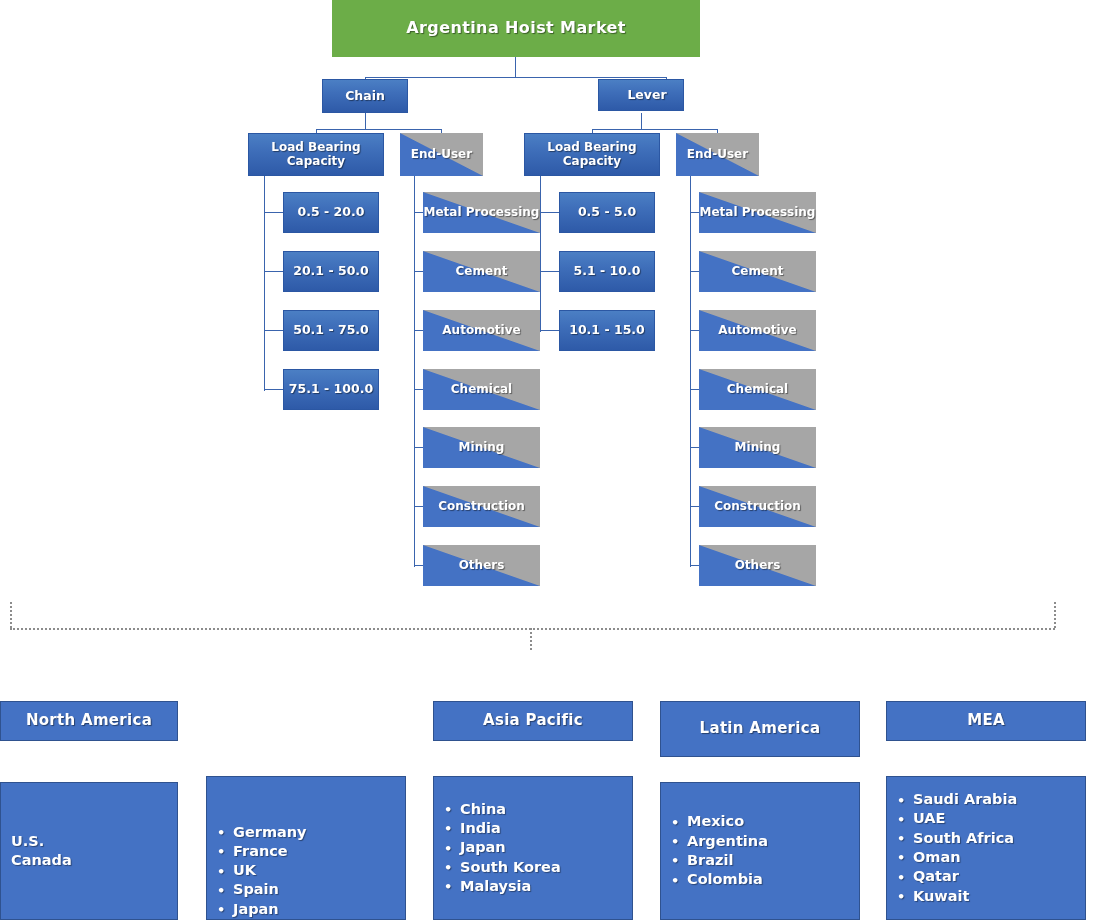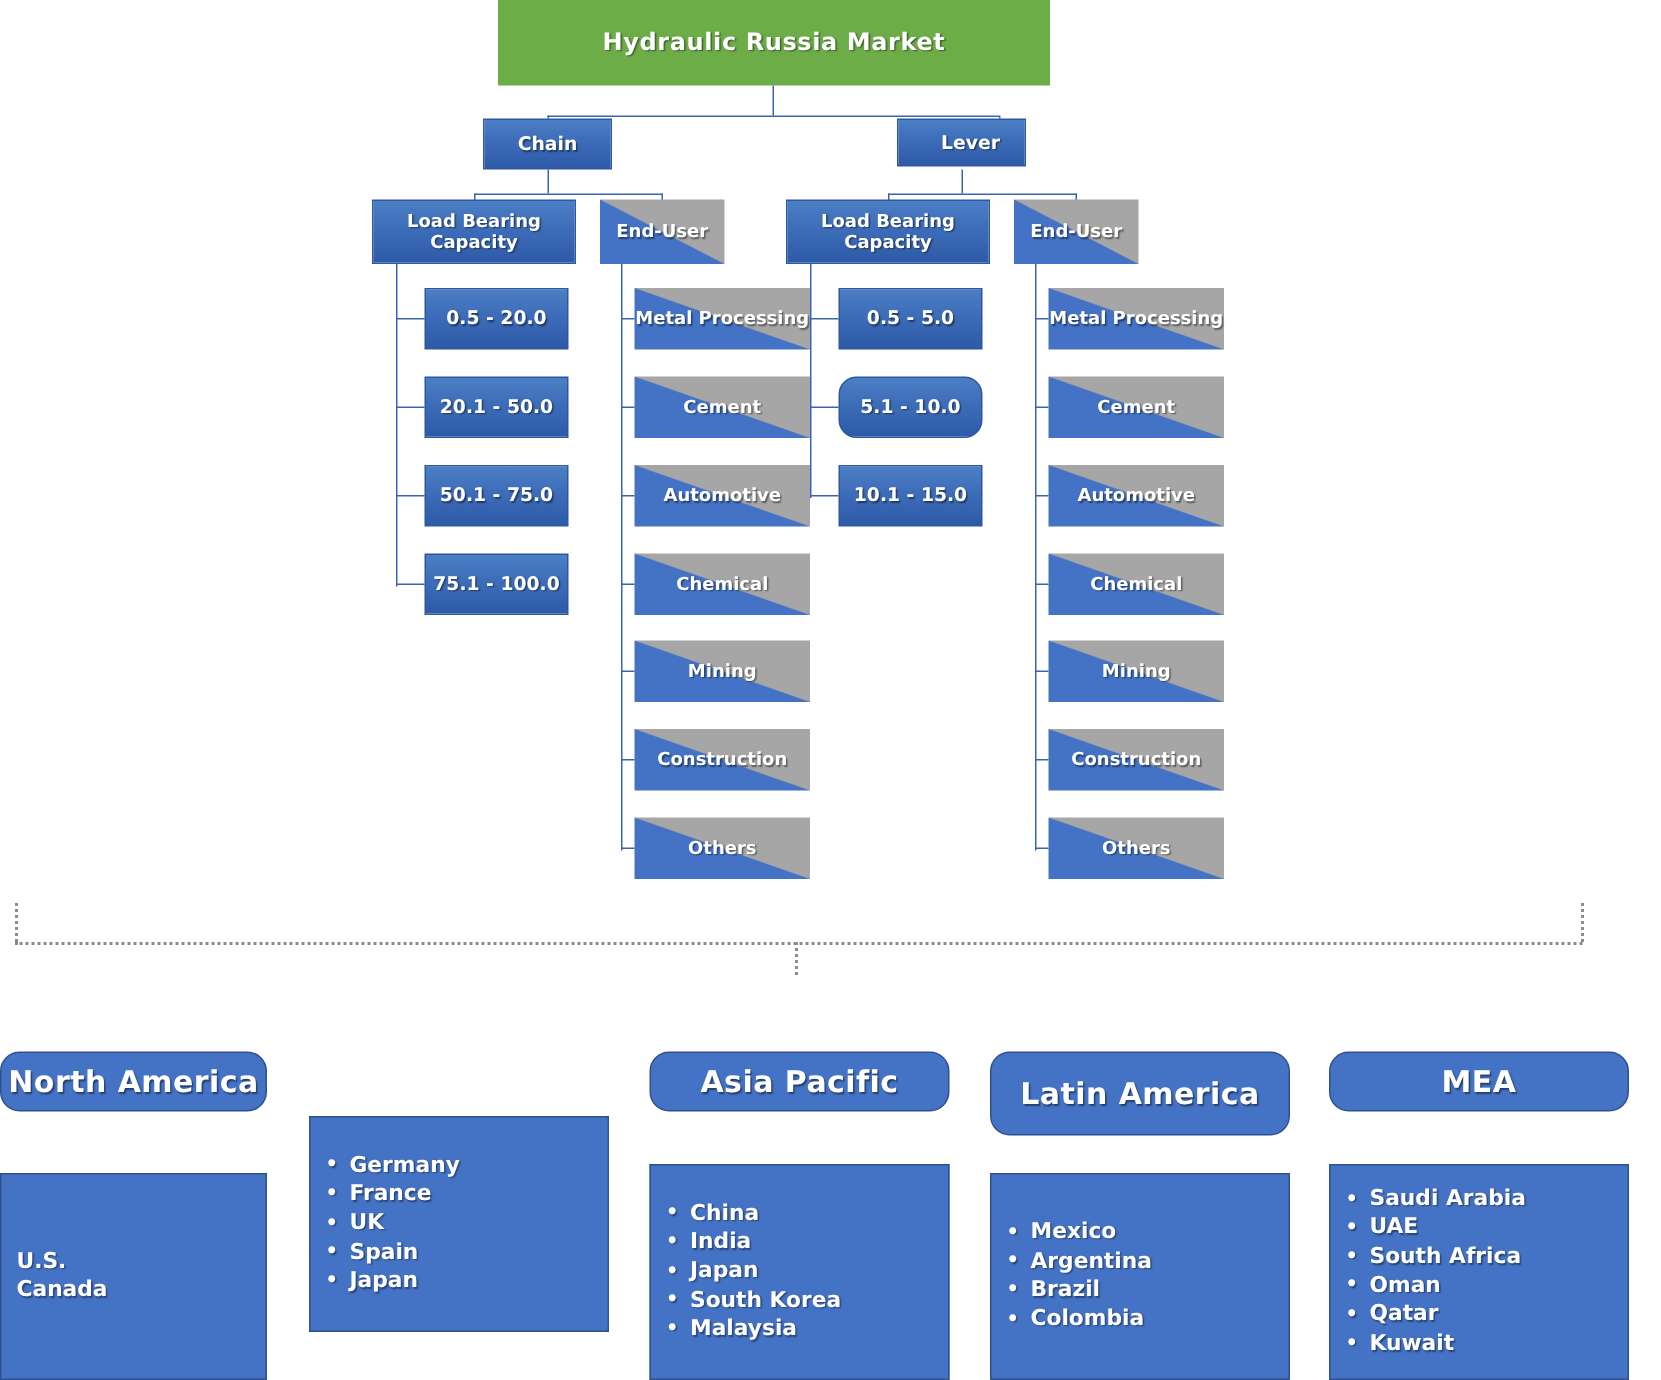--- a/index.html
+++ b/index.html
@@ -45,21 +45,21 @@
       linear-gradient(to top right, #4472c4 0%, #4472c4 49.4%, #a6a6a6 50.6%, #a6a6a6 100%);
     font-size: 12px;
   }
 
   
   .flat {
     background: #4472c4;
     border: 1px solid #2f528f;
     font-size: 14px;
   }
-  .flat.hdr { font-size: 20px; letter-spacing: .3px; border-radius: 13px; }
+  .flat.hdr { font-size: 15px; letter-spacing: .3px; }
 
   .listbox {
     position: absolute;
     background: #4472c4;
     border: 1px solid #2f528f;
     color: #fff;
     font-weight: bold;
     font-size: 14.5px;
     display: flex;
     flex-direction: column;
@@ -93,21 +93,21 @@
     position: absolute;
     border-left: 2px dotted #8c8c8c;
   }
 </style>
 </head>
 <body>
 
 <div id="canvas">
 
   <div class="box root" style="left:332px; top:0px; width:368px; height:57px;">
-    <span>Hydraulic Russia Market</span>
+    <span>Argentina Hoist Market</span>
   </div>
 
   <div class="ln lnv" style="left:515px; top:57px; width:1px; height:20px;"></div>
   <div class="ln lnh" style="left:365px; top:77px; width:301px; height:1px;"></div>
   <div class="ln lnv" style="left:365px; top:77px; width:1px; height:-0px;"></div>
   <div class="ln lnv" style="left:365px; top:77px; width:1px; height:2px;"></div>
   <div class="ln lnv" style="left:666px; top:77px; width:1px; height:2px;"></div>
 
   <div class="box blue" style="left:322px; top:79px; width:86px; height:34px;">
     <span>Chain</span>
@@ -190,21 +190,21 @@
   </div>
 
   <div class="ln lnv" style="left:540px; top:176px; width:1px; height:156px;"></div>
   <div class="ln lnh" style="left:540px; top:212px; width:19px; height:1px;"></div>
   <div class="ln lnh" style="left:540px; top:271px; width:19px; height:1px;"></div>
   <div class="ln lnh" style="left:540px; top:330px; width:19px; height:1px;"></div>
 
   <div class="box blue" style="left:559px; top:192px; width:96px; height:41px;">
     <span>0.5 - 5.0</span>
   </div>
-  <div class="box blue" style="left:559px; top:251px; width:96px; height:41px;border-radius:12px;">
+  <div class="box blue" style="left:559px; top:251px; width:96px; height:41px;">
     <span>5.1 - 10.0</span>
   </div>
   <div class="box blue" style="left:559px; top:310px; width:96px; height:41px;">
     <span>10.1 - 15.0</span>
   </div>
 
   <div class="ln lnv" style="left:690px; top:176px; width:1px; height:391px;"></div>
   <div class="ln lnh" style="left:690px; top:212px; width:9px; height:1px;"></div>
   <div class="ln lnh" style="left:690px; top:271px; width:9px; height:1px;"></div>
   <div class="ln lnh" style="left:690px; top:330px; width:9px; height:1px;"></div>
@@ -252,21 +252,21 @@
   <div class="box flat hdr" style="left:886px; top:701px; width:200px; height:40px;">
     <span>MEA</span>
   </div>
 
   <div class="listbox plain" style="left:0px; top:782px; width:178px; height:138px;">
     <ul>
         <li>U.S.</li>
         <li>Canada</li>
       </ul>
   </div>
-  <div class="listbox bulleted" style="left:206px; top:744px; width:200px; height:144px;">
+  <div class="listbox bulleted" style="left:206px; top:776px; width:200px; height:144px;justify-content:flex-end;">
     <ul>
         <li>Germany</li>
         <li>France</li>
         <li>UK</li>
         <li>Spain</li>
         <li>Japan</li>
       </ul>
   </div>
   <div class="listbox bulleted" style="left:433px; top:776px; width:200px; height:144px;">
     <ul>

